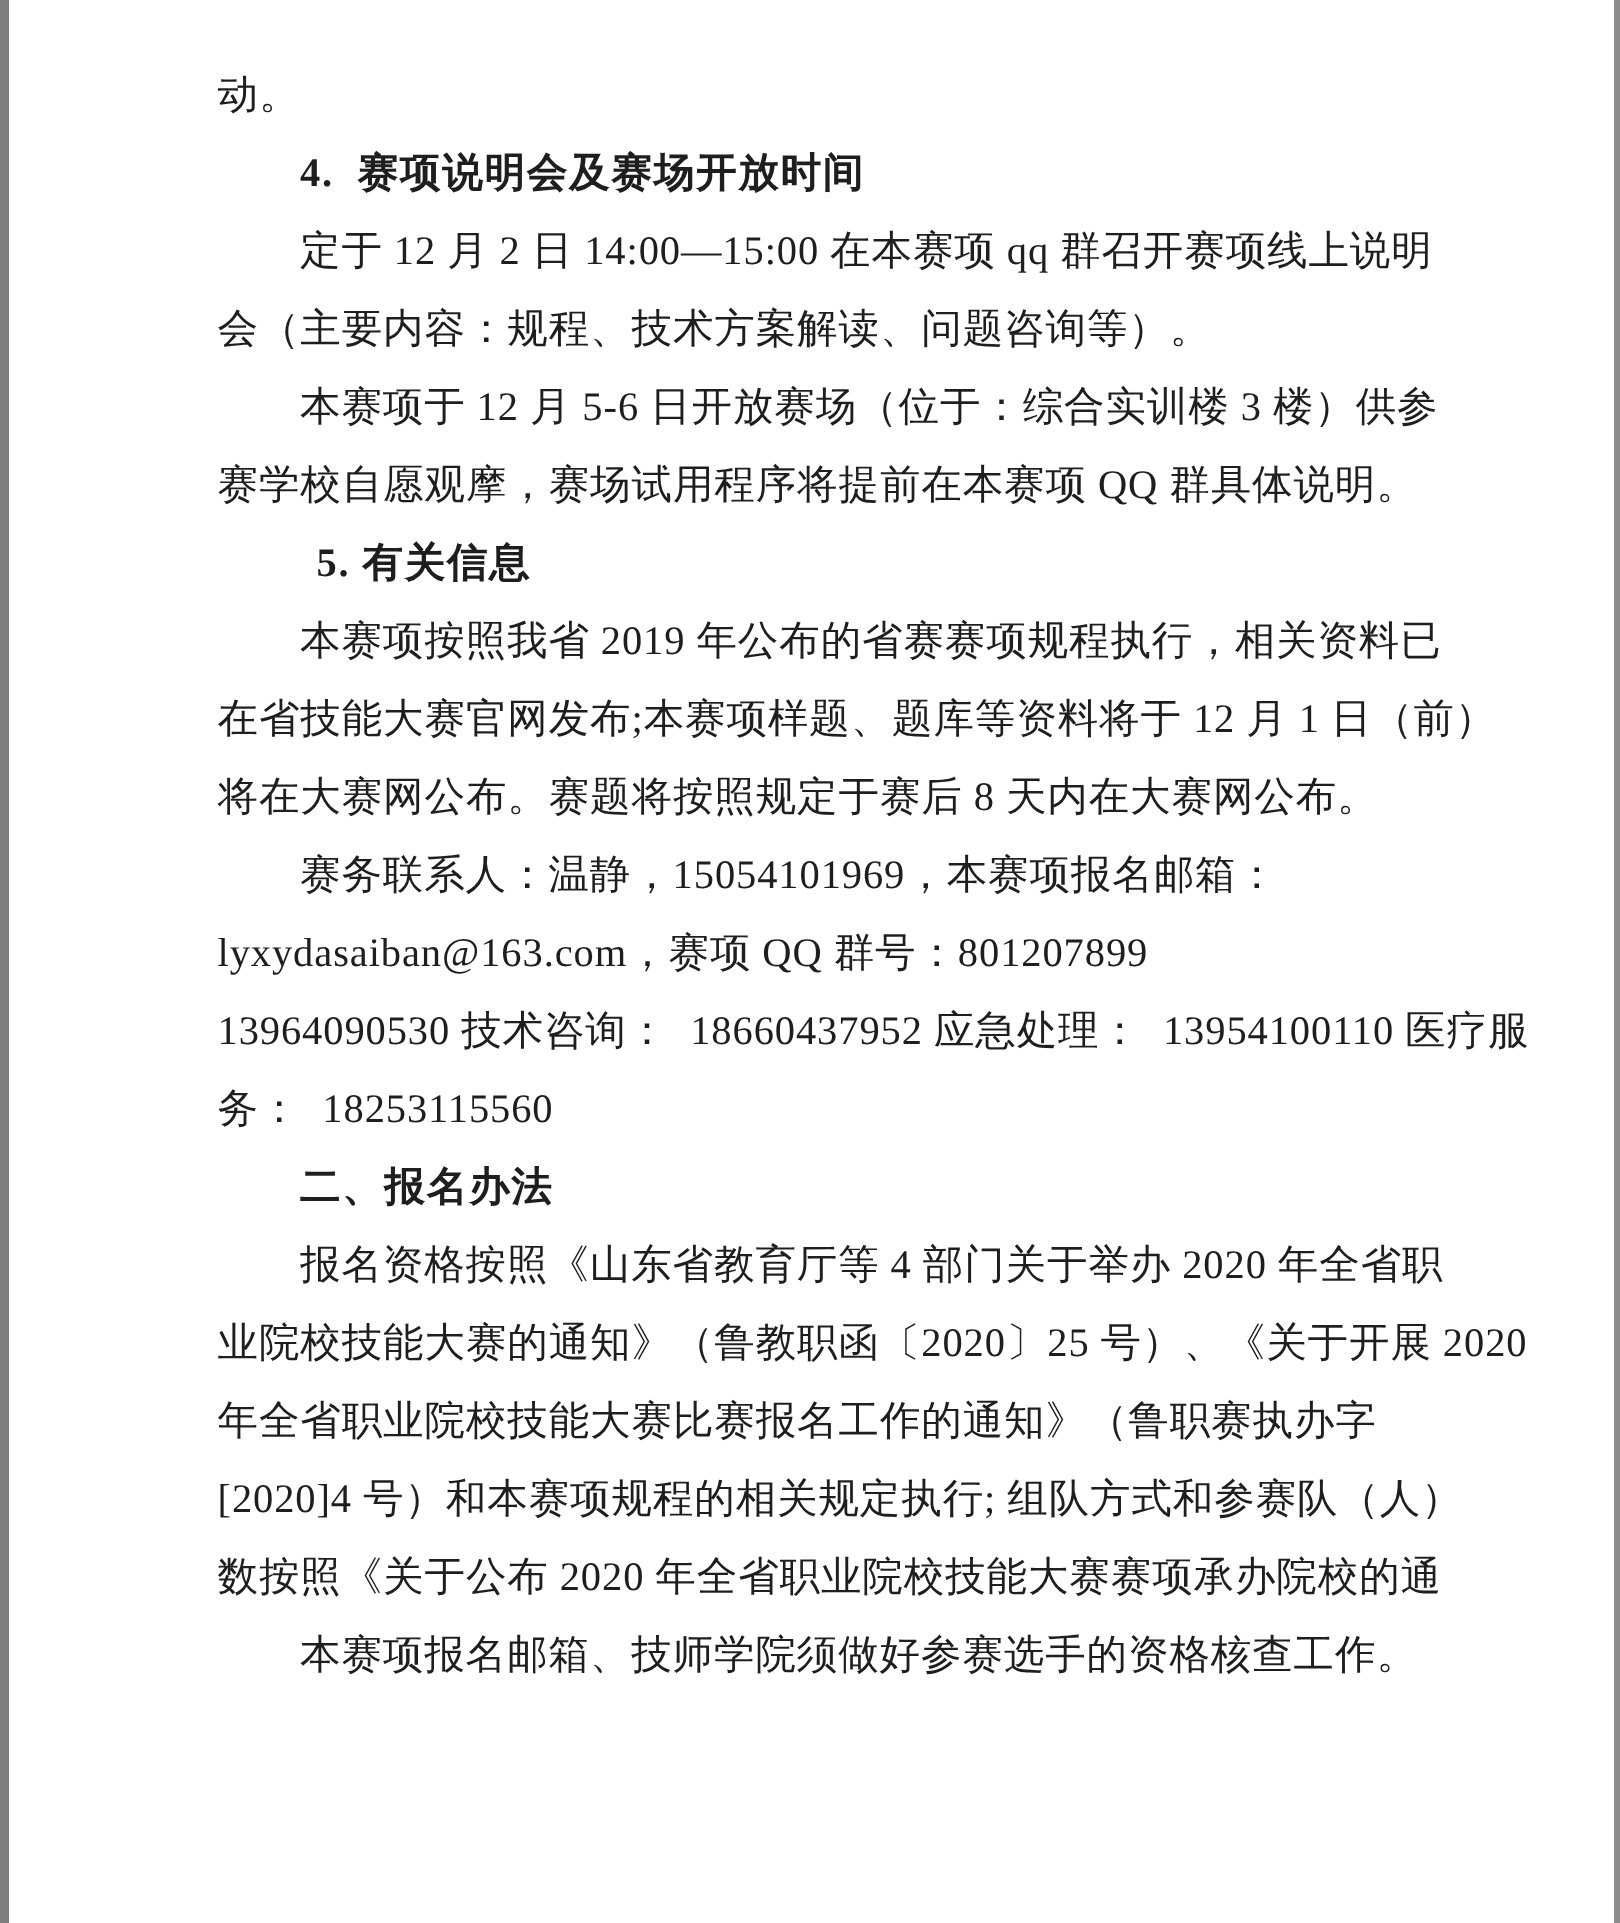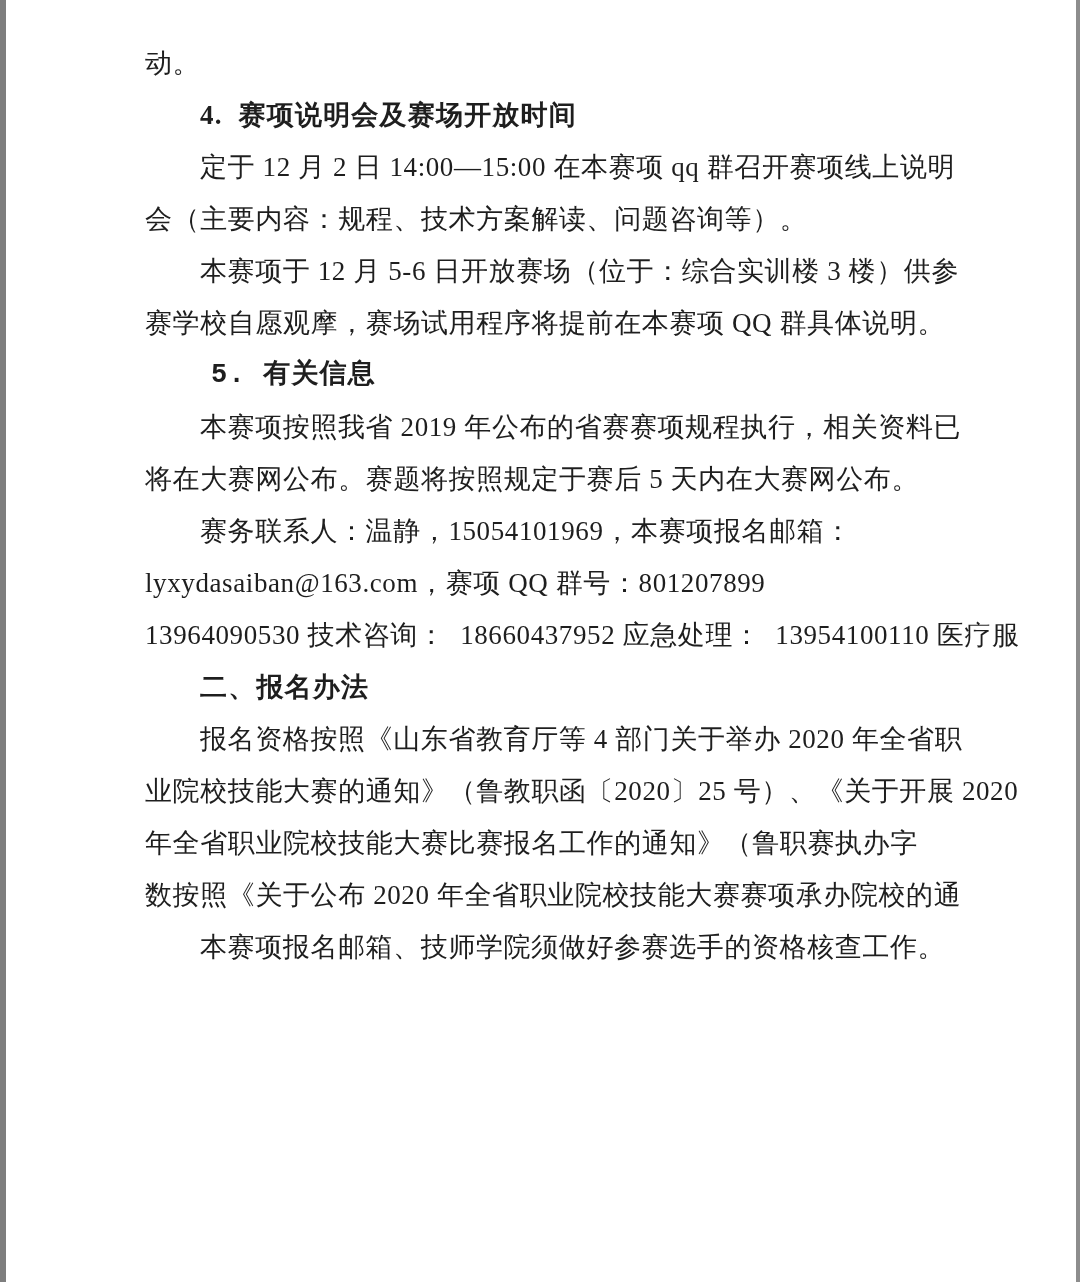--- a/index.html
+++ b/index.html
@@ -27,43 +27,46 @@
   }
   .line {
     height: 52px;
     line-height: 52px;
     font-size: 27px;
     letter-spacing: 0.6px;
     white-space: pre;
     overflow: visible;
   }
   .indent  { padding-left: 55px; }
-  .indent2 { padding-left: 66px; font-family: Liberation Mono, monospace; }
+  .indent2 { padding-left: 66px; }
   .bold    { font-weight: 700; letter-spacing: 1.2px; }
 </style>
 </head>
 <body>
 
 <div class="page">
   <div class="edge edge-left"></div>
   <div class="edge edge-right"></div>
 
   <div class="doc-body">
     <div class="line">动。</div>
     <div class="line indent bold">4.  赛项说明会及赛场开放时间</div>
     <div class="line indent">定于 12 月 2 日 14:00—15:00 在本赛项 qq 群召开赛项线上说明</div>
     <div class="line">会（主要内容：规程、技术方案解读、问题咨询等）。</div>
     <div class="line indent">本赛项于 12 月 5-6 日开放赛场（位于：综合实训楼 3 楼）供参</div>
     <div class="line">赛学校自愿观摩，赛场试用程序将提前在本赛项 QQ 群具体说明。</div>
     <div class="line indent2 bold">5. 有关信息</div>
     <div class="line indent">本赛项按照我省 2019 年公布的省赛赛项规程执行，相关资料已</div>
-    <div class="line">将在大赛网公布。赛题将按照规定于赛后 5 天内在大赛网公布。</div>
+    <div class="line">在省技能大赛官网发布;本赛项样题、题库等资料将于 12 月 1 日（前）</div>
+    <div class="line">将在大赛网公布。赛题将按照规定于赛后 8 天内在大赛网公布。</div>
     <div class="line indent">赛务联系人：温静，15054101969，本赛项报名邮箱：</div>
     <div class="line">lyxydasaiban@163.com，赛项 QQ 群号：801207899</div>
     <div class="line">13964090530 技术咨询：  18660437952 应急处理：  13954100110 医疗服</div>
+    <div class="line">务：  18253115560</div>
     <div class="line indent bold">二、报名办法</div>
     <div class="line indent">报名资格按照《山东省教育厅等 4 部门关于举办 2020 年全省职</div>
     <div class="line">业院校技能大赛的通知》（鲁教职函〔2020〕25 号）、《关于开展 2020</div>
     <div class="line">年全省职业院校技能大赛比赛报名工作的通知》（鲁职赛执办字</div>
+    <div class="line">[2020]4 号）和本赛项规程的相关规定执行; 组队方式和参赛队（人）</div>
     <div class="line">数按照《关于公布 2020 年全省职业院校技能大赛赛项承办院校的通</div>
     <div class="line indent">本赛项报名邮箱、技师学院须做好参赛选手的资格核查工作。</div>
   </div>
 </div>
 
 </body></html>

